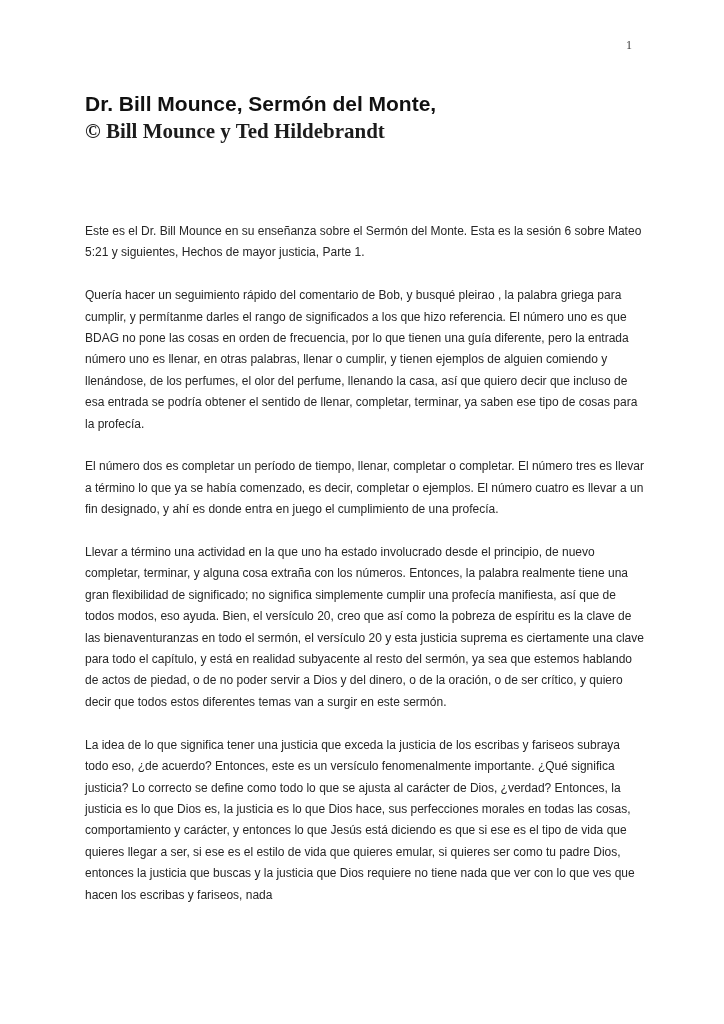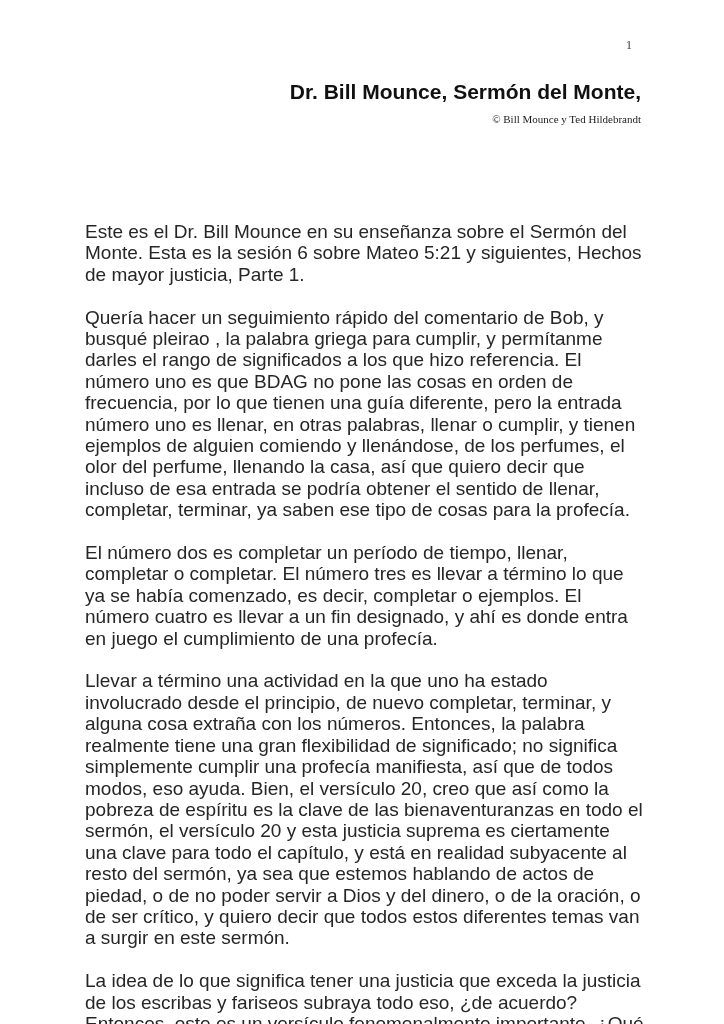--- a/index.html
+++ b/index.html
@@ -20,49 +20,49 @@
   .page-number {
     position: absolute;
     top: 38px;
     left: 626px;
     font-family: "Liberation Serif", "DejaVu Serif", serif;
     font-size: 12px;
     color: #3a3a3a;
   }
   .title-block {
     position: absolute;
-    top: 77px;
+    top: 89px;
     left: 85px;
     width: 556px;
-    text-align: right;
+    text-align: left;
   }
   .title {
     font-size: 21px;
     font-weight: 700;
     line-height: 30px;
     color: #111111;
     letter-spacing: 0px;
   }
   .title-line { display: block; }
   .copyright {
     margin-top: 2px;
     font-family: "Liberation Serif", "DejaVu Serif", serif;
-    font-weight: 400;
-    font-size: 11px;
+    font-weight: 700;
+    font-size: 21px;
     line-height: 20px;
     color: #1c1c1c;
   }
   .body-text {
     position: absolute;
     top: 221px;
     left: 85px;
     width: 560px;
   }
   .body-text p {
-    font-size: 19px;
+    font-size: 12px;
     line-height: 21.4px;
     color: #262626;
     margin-bottom: 21.4px;
     text-align: left;
   }
   .body-text p:last-child { margin-bottom: 0; }
 </style>
 </head>
 <body>
 

